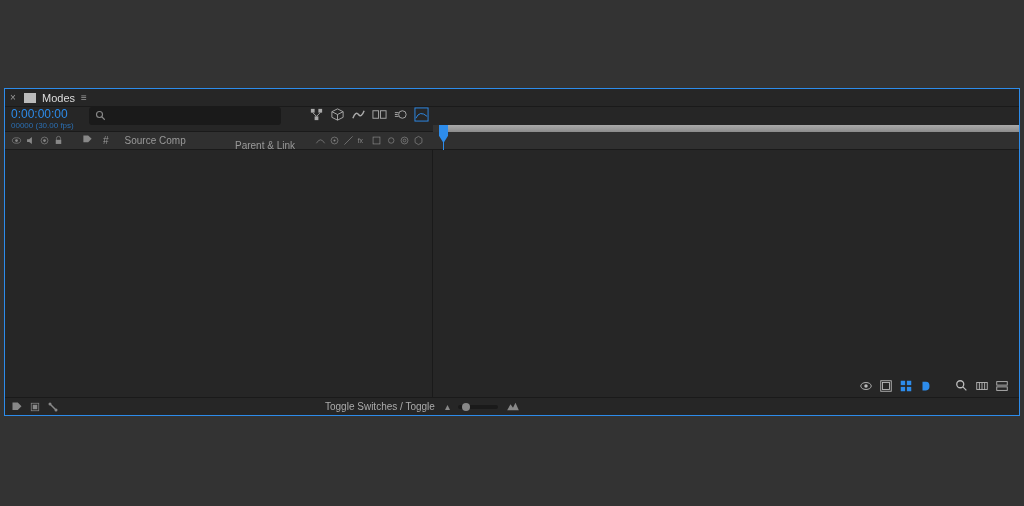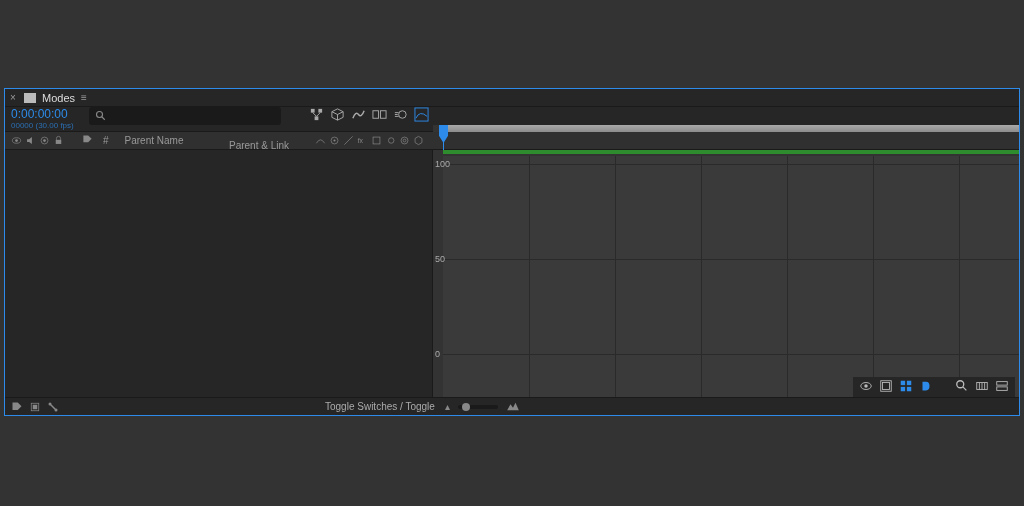--- a/index.html
+++ b/index.html
@@ -85,21 +85,21 @@
     border-bottom: 1px solid #1a1a1a;
     font-size: 10px;
     color: #999;
     position: relative;
   }
   .av-icons { display: flex; gap: 3px; padding-left: 6px; align-items: center; }
   .av-icons svg { width: 11px; height: 11px; fill: #888; }
   .col-tag { margin-left: 18px; }
   .col-hash { margin-left: 10px; }
   .col-source { margin-left: 16px; }
-  .col-parent { position: absolute; left: 224px; margin-top: 10px; }
+  .col-parent { position: absolute; left: 230px; margin-top: 10px; }
   .switch-icons { position: absolute; left: 310px; display: flex; gap: 3px; }
   .switch-icons svg { width: 11px; height: 11px; fill: #888; }
 
   .body-split {
     display: flex;
     height: calc(100% - 18px - 25px - 18px - 18px);
   }
   .left-pane {
     width: 428px;
     background: #262626;
@@ -341,21 +341,21 @@
         </svg>
       <svg viewBox="0 0 16 16">
           <rect x="4" y="7" width="8" height="6"></rect>
           <path d="M5 7 L5 5 Q5 2 8 2 Q11 2 11 5 L11 7" fill="none" stroke="#888"></path>
         </svg>
     </div>
     <span class="col-tag"><svg width="11" height="11" viewBox="0 0 16 16">
           <path d="M2 2 L9 2 L14 7 L9 12 L2 12 Z" fill="#888"></path>
         </svg></span>
     <span class="col-hash">#</span>
-    <span class="col-source">Parent Name</span>
+    <span class="col-source">Source Comp</span>
     <span class="col-parent">Parent &amp; Link</span>
     <div class="switch-icons">
       <svg viewBox="0 0 16 16">
           <path d="M2 12 Q8 2 14 12" fill="none" stroke="#888"></path>
         </svg>
       <svg viewBox="0 0 16 16">
           <circle cx="8" cy="8" r="1.5"></circle>
           <circle cx="8" cy="8" r="5" fill="none" stroke="#888"></circle>
         </svg>
       <svg viewBox="0 0 16 16">
@@ -375,39 +375,20 @@
           <circle cx="8" cy="8" r="2" fill="none" stroke="#888"></circle>
         </svg>
       <svg viewBox="0 0 16 16">
           <path d="M8 2 L13 5 L13 11 L8 14 L3 11 L3 5 Z" fill="none" stroke="#888"></path>
         </svg>
     </div>
   </div>
 
   <div class="body-split">
     <div class="left-pane"></div>
-    <div class="right-pane">
-      <div class="graph-area">
-        <div class="workarea-bar"></div>
-        <div class="graph-grid">
-          <div class="grid-col" style="left:86px"></div>
-          <div class="grid-col" style="left:172px"></div>
-          <div class="grid-col" style="left:258px"></div>
-          <div class="grid-col" style="left:344px"></div>
-          <div class="grid-col" style="left:430px"></div>
-          <div class="grid-col" style="left:516px"></div>
-          <div class="grid-row" style="top:8px"></div>
-          <div class="grid-row" style="top:103px"></div>
-          <div class="grid-row" style="top:198px"></div>
-          <span class="yaxis-label" style="top:8px">100</span>
-          <span class="yaxis-label" style="top:103px">50</span>
-          <span class="yaxis-label" style="top:198px">0</span>
-        </div>
-      </div>
-    </div>
   </div>
 
   <div class="graph-toolbar">
     <span><svg viewBox="0 0 16 16">
           <ellipse cx="8" cy="8" rx="6" ry="4" fill="none" stroke="#bbb"></ellipse>
           <circle cx="8" cy="8" r="2"></circle>
         </svg></span>
     <span><svg viewBox="0 0 16 16">
           <rect x="2" y="2" width="12" height="12" fill="none" stroke="#bbb"></rect>
           <rect x="4" y="4" width="8" height="8" fill="none" stroke="#bbb"></rect>

